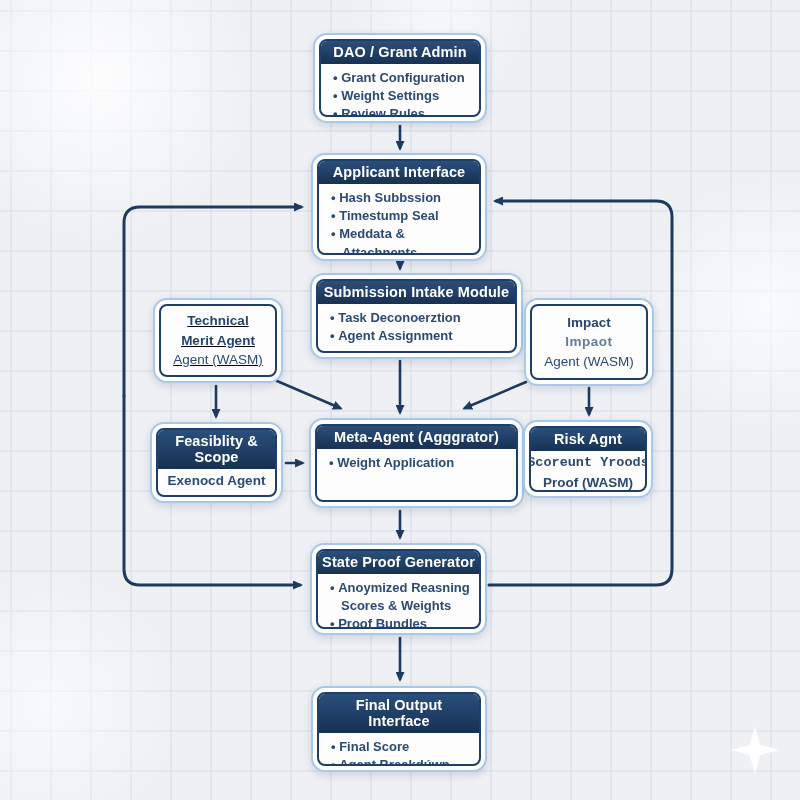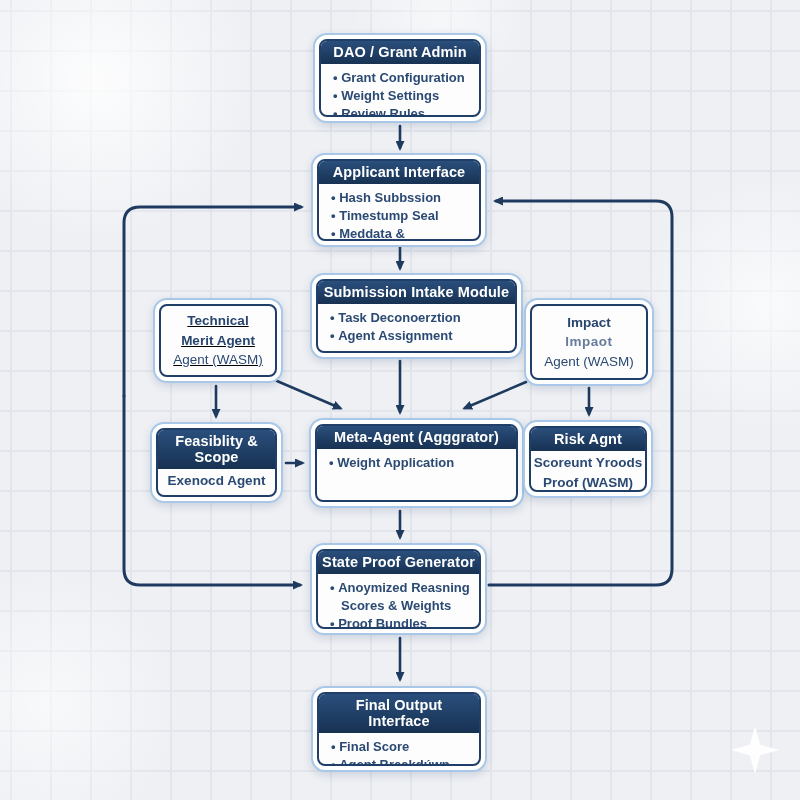--- a/index.html
+++ b/index.html
@@ -85,21 +85,21 @@
   <div class="inner">
     <div class="hd">DAO / Grant Admin</div>
     <ul class="bd">
       <li>Grant Configuration</li>
       <li>Weight Settings</li>
       <li>Review Rules</li>
     </ul>
   </div>
 </div>
 
-<div class="node" style="left:311px;top:153px;width:176px;height:94px;">
+<div class="node" style="left:311px;top:153px;width:176px;height:108px;">
   <div class="inner">
     <div class="hd">Applicant Interface</div>
     <ul class="bd">
       <li>Hash Subbssion</li>
       <li>Timestump Seal</li>
       <li>Meddata &amp; Attachnents</li>
     </ul>
   </div>
 </div>
 
@@ -151,21 +151,21 @@
       <li>Weight Application</li>
 
     </ul>
   </div>
 </div>
 
 <div class="node" style="left:523px;top:420px;width:130px;height:78px;">
   <div class="inner">
     <div class="hd">Risk Agnt</div>
     <div class="centerbody">
-      <div class="ln" style="font-weight:600;">Scoreunt Yroods</div>
+      <div class="ln" style="font-weight:600;font-family:Liberation Mono, monospace;">Scoreunt Yroods</div>
       <div class="ln" style="font-weight:600;">Proof (WASM)</div>
     </div>
   </div>
 </div>
 
 <div class="node" style="left:310px;top:543px;width:177px;height:92px;">
   <div class="inner">
     <div class="hd">State Proof Generator</div>
     <ul class="bd">
       <li>Anoymized Reasning Scores &amp; Weights</li>

